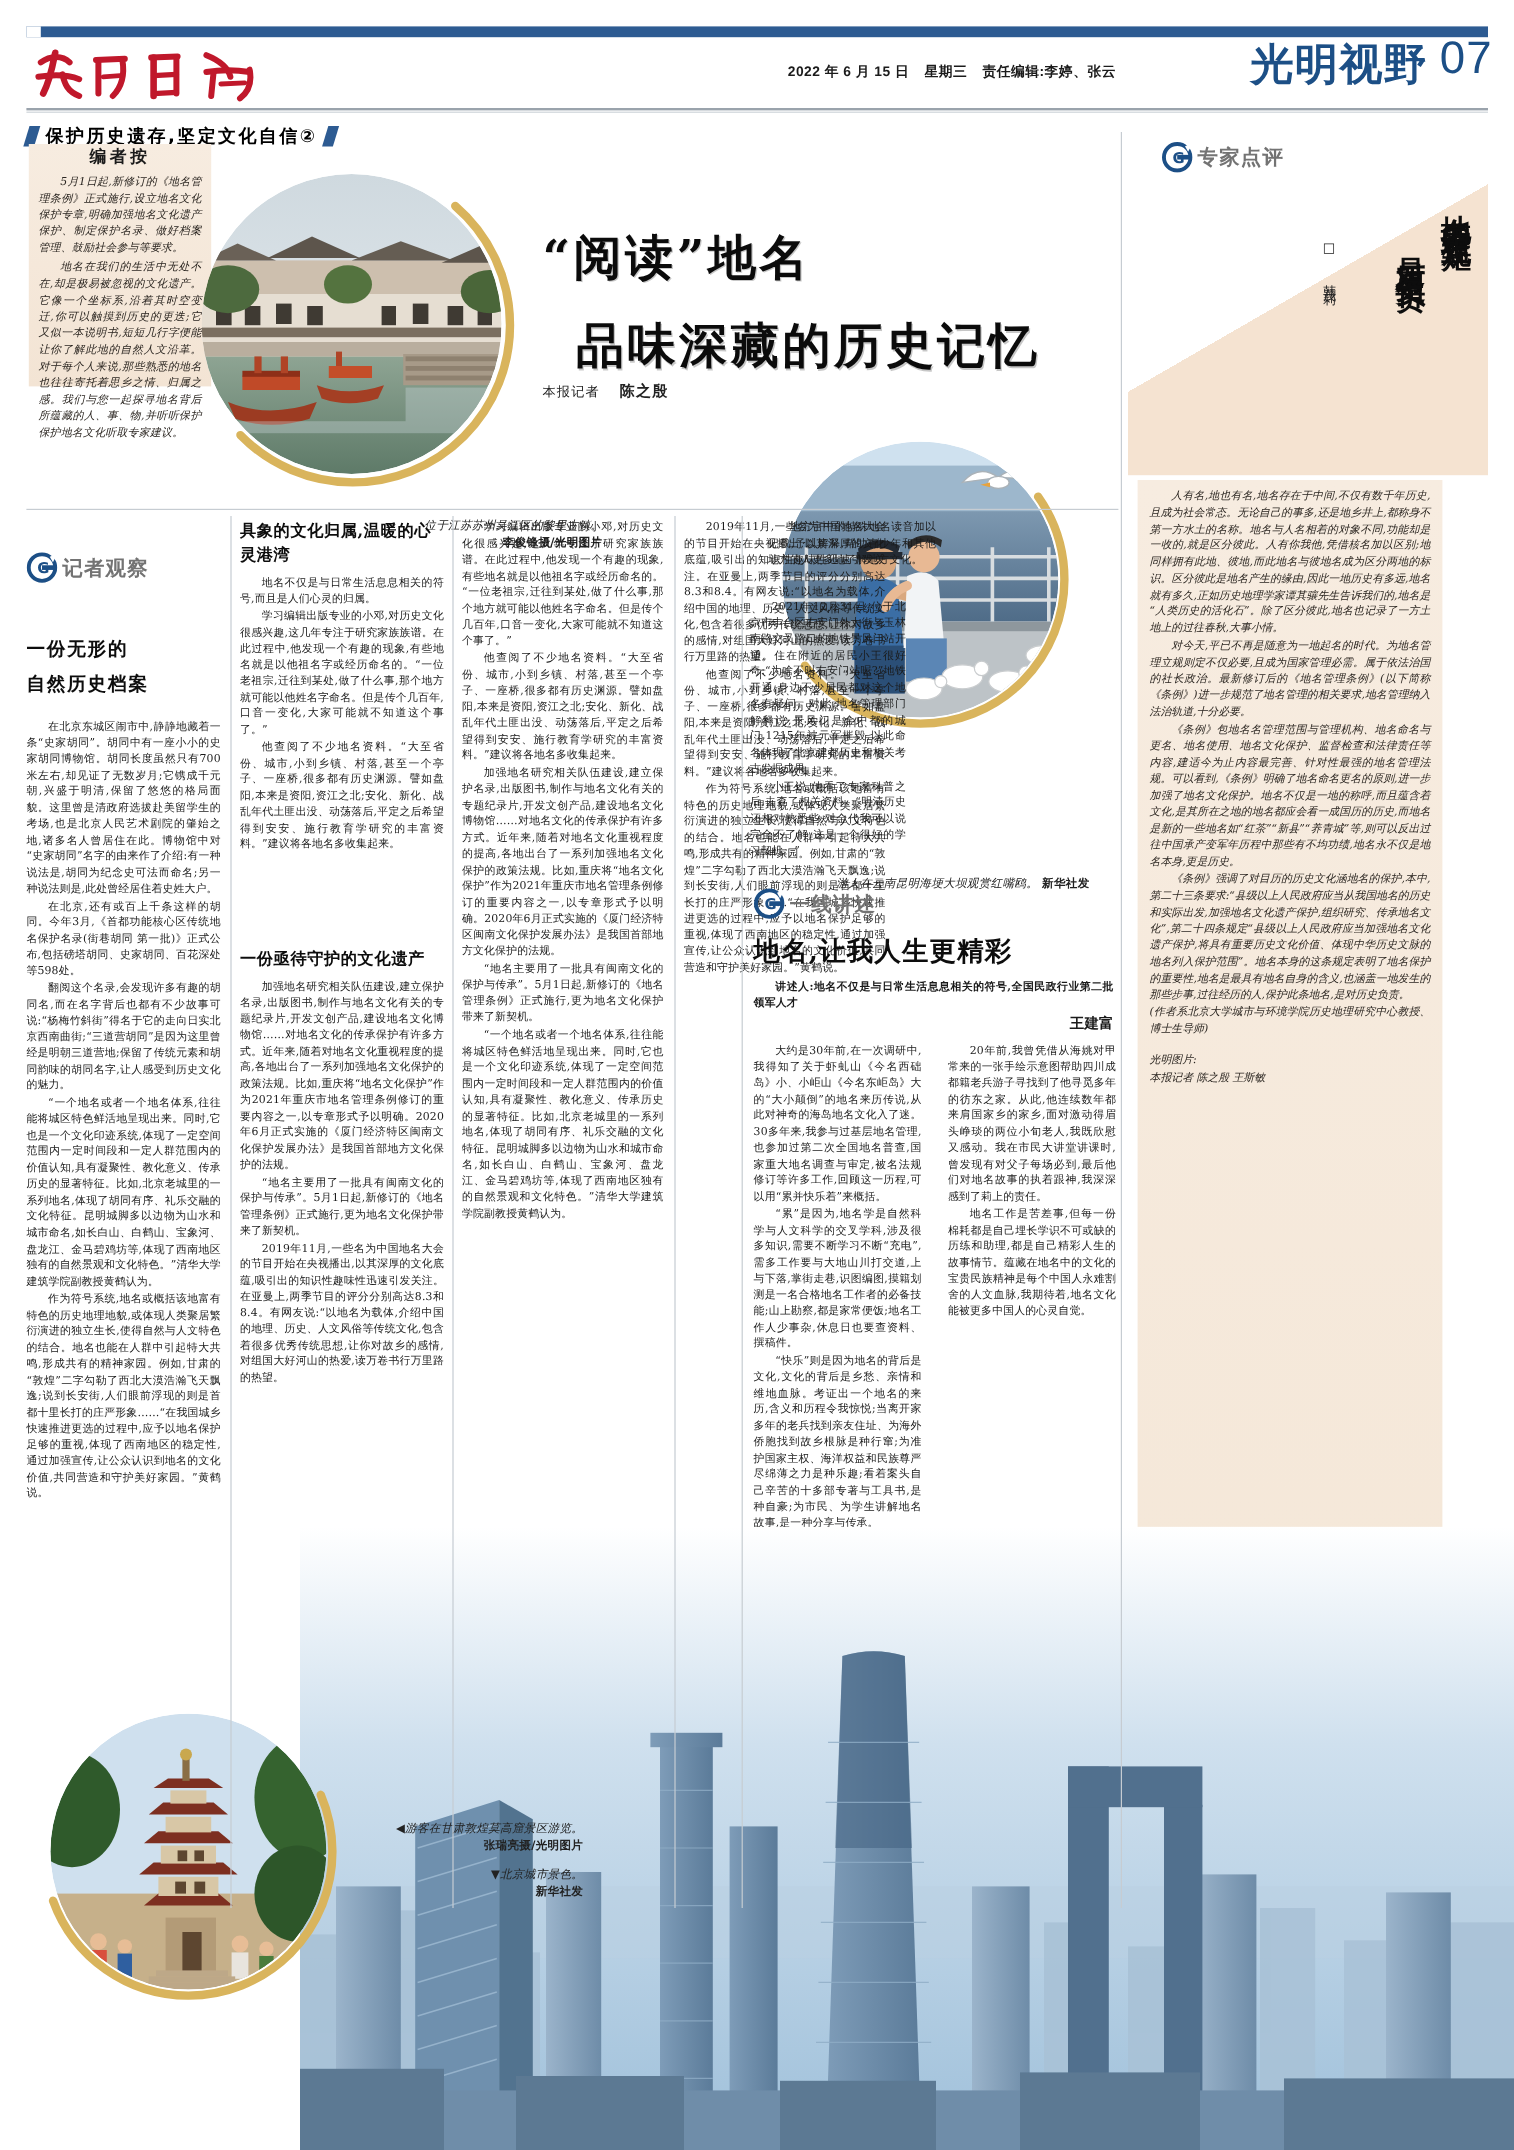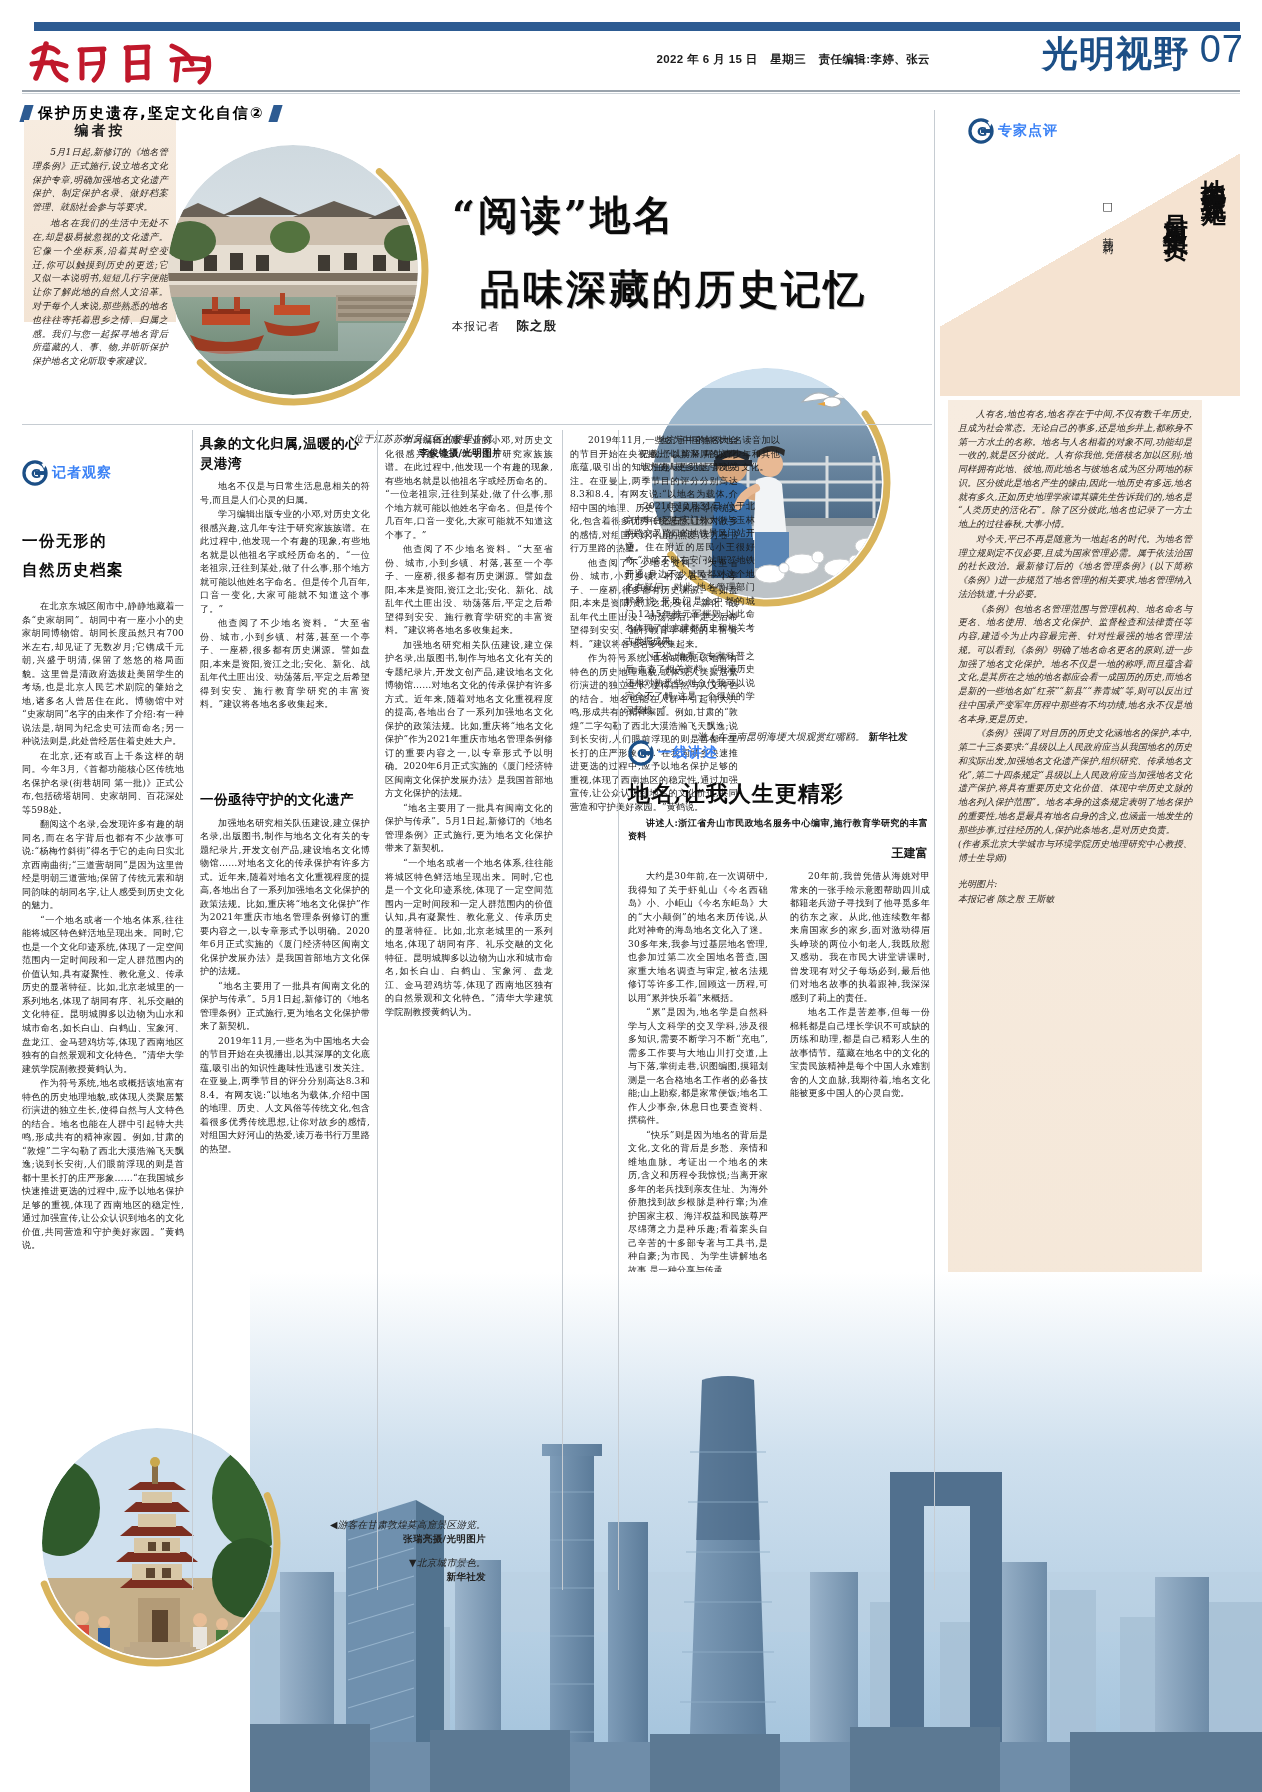--- a/index.html
+++ b/index.html
@@ -43,21 +43,21 @@
     background:linear-gradient(180deg,#f7ece0,#f3e4d4);padding:0 8px;box-sizing:border-box;}
   .ednote h4{margin:2px 0 6px;text-align:center;font-size:14px;letter-spacing:3px;
     font-family:"DejaVu Serif",serif;font-weight:bold;color:#1b1b1b;}
   .ednote p{margin:0 0 2px;font-size:9.1px;line-height:1.52;text-indent:2em;
     color:#2a2520;text-align:justify;letter-spacing:.2px;
     font-family:"DejaVu Serif",serif;font-style:italic;}
 
   
   .glogo{display:inline-flex;align-items:center;gap:4px;}
   .gmark{width:26px;height:26px;flex:none;}
-  .glabel{font-size:14px;font-weight:bold;color:#3b82f6;letter-spacing:1px;
+  .glabel{font-size:17px;font-weight:bold;color:#737373;letter-spacing:1px;
     font-family:"DejaVu Sans",sans-serif;}
 
   
   .headline{position:absolute;left:452px;top:168px;width:440px;}
   .headline div{font-size:40px;font-weight:bold;letter-spacing:3px;line-height:1.32;
     font-family:"DejaVu Serif",serif;color:#0b0b0b;
     text-shadow:1px 1px 0 rgba(0,0,0,.22);margin-top:21px;}
   .headline .l2{margin-left:28px;}
   .byline{position:absolute;left:452px;top:318px;font-size:11px;letter-spacing:1px;
     font-family:"DejaVu Serif",serif;color:#222;}
@@ -380,21 +380,21 @@
     <svg class="gmark" viewBox="0 0 40 40">
       <circle cx="20" cy="20" r="17" fill="none" stroke="#1c4f86" stroke-width="5"></circle>
       <path d="M30 6 L40 2 L34 13 Z" fill="#fff"></path>
       <rect x="20" y="17" width="17" height="6" fill="#1c4f86"></rect>
       <text x="14" y="27" font-size="19" fill="#1c4f86" font-family="DejaVu Sans" font-weight="bold">G</text>
     </svg>
     <span class="glabel">一线讲述</span>
   </div>
   <div class="col" style="left:628px;top:778px;width:300px;">
     <div class="sub" style="font-size:22px;letter-spacing:1px;">地名,让我人生更精彩</div>
-    <p class="lead">讲述人:浙江省舟山市民政地名服务中心编审,施行教育学研究的丰富资料</p>
+    <p class="lead">讲述人:地名不仅是与日常生活息息相关的符号,全国民政行业第二批领军人才</p>
     <p class="lead" style="text-align:right;font-size:12px;">王建富</p>
   </div>
 
   <div class="col" style="left:628px;top:870px;width:140px;">
     <p>大约是30年前,在一次调研中,我得知了关于虾虬山《今名西础岛》小、小岠山《今名东岠岛》大的“大小颠倒”的地名来历传说,从此对神奇的海岛地名文化入了迷。30多年来,我参与过基层地名管理,也参加过第二次全国地名普查,国家重大地名调查与审定,被名法规修订等许多工作,回顾这一历程,可以用“累并快乐着”来概括。</p>
     <p>“累”是因为,地名学是自然科学与人文科学的交叉学科,涉及很多知识,需要不断学习不断“充电”,需多工作要与大地山川打交道,上与下落,掌街走巷,识图编图,摸籍划测是一名合格地名工作者的必备技能;山上勘察,都是家常便饭;地名工作人少事杂,休息日也要查资料、撰稿件。</p>
     <p>“快乐”则是因为地名的背后是文化,文化的背后是乡愁、亲情和维地血脉。考证出一个地名的来历,含义和历程令我惊悦;当离开家多年的老兵找到亲友住址、为海外侨胞找到故乡根脉是种行窜;为准护国家主权、海洋权益和民族尊严尽绵薄之力是种乐趣;看着案头自己辛苦的十多部专著与工具书,是种自豪;为市民、为学生讲解地名故事,是一种分享与传承。</p>
   </div>
   <div class="col" style="left:790px;top:870px;width:140px;">
     <p>20年前,我曾凭借从海姚对甲常来的一张手绘示意图帮助四川成都籍老兵游子寻找到了他寻觅多年的彷东之家。从此,他连续数年都来肩国家乡的家乡,面对激动得眉头峥琰的两位小旬老人,我既欣慰又感动。我在市民大讲堂讲课时,曾发现有对父子每场必到,最后他们对地名故事的执着跟神,我深深感到了莉上的责任。</p>

